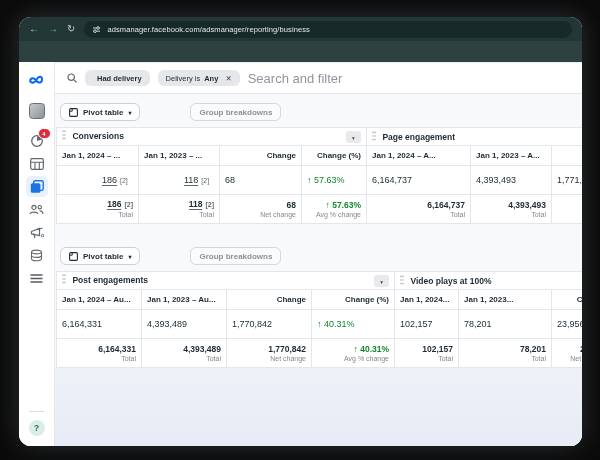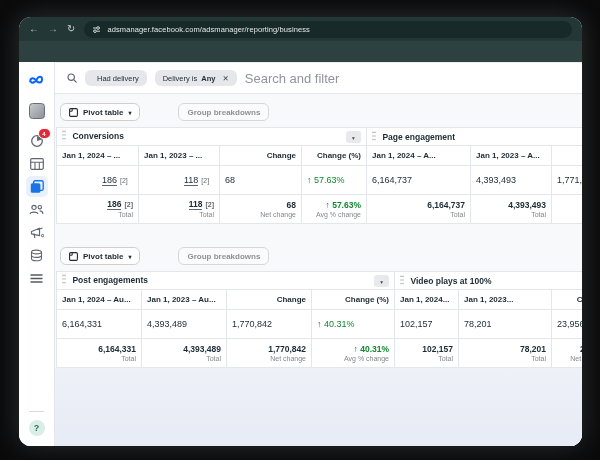--- a/index.html
+++ b/index.html
@@ -38,24 +38,24 @@
   .page-header{height:40px;display:flex;align-items:center;padding:0 10px;gap:13px;flex:none;}
   .btn{display:inline-flex;align-items:center;gap:5px;border:1px solid #ccd0d5;border-radius:6px;
        background:#fff;padding:4px 9px;font-size:8px;font-weight:bold;color:#1c2b33;cursor:pointer;white-space:nowrap;}
   .page-title{font-size:11.5px;font-weight:bold;color:#1c2b33;}
   .filter-bar{height:30px;border-top:1px solid #eceef1;border-bottom:1px solid #e4e6eb;display:flex;
               align-items:center;padding:0 12px;gap:8px;flex:none;background:#fff;}
   .chip{display:inline-flex;align-items:center;gap:4px;background:#e5e7eb;border-radius:6px;
         padding:3.5px 8px;font-size:7.5px;color:#1c2b33;cursor:pointer;white-space:nowrap;}
   .chip .b{font-weight:bold;}
   .chip .x{color:#3c3f44;font-size:7.5px;margin-left:3px;}
-  .chip1{font-weight:400;padding-left:12px;}
+  .chip1{font-weight:700;padding-left:12px;}
   .placeholder{color:#90949c;font-size:13px;}
   .content{flex:1;background:#f7f9fb;overflow:hidden;display:flex;flex-direction:column;min-width:0;}
-  .controls{display:flex;gap:12px;margin:9px 0 6px 5px;flex:none;}
+  .controls{display:flex;gap:24px;margin:9px 0 6px 5px;flex:none;}
   .ctl{display:inline-flex;align-items:center;gap:5px;border:1px solid #ccd0d5;border-radius:6px;background:#fff;
        padding:3.5px 8px;font-size:8px;font-weight:bold;color:#1c2b33;cursor:pointer;}
   .ctl .carat{font-size:6px;color:#1c2b33;}
   .ctl.disabled{color:#8d9196;font-weight:700;border-color:#d4d7db;background:#fbfbfc;margin-left:26px;}
   
   .rtable{border-collapse:collapse;table-layout:fixed;background:#fff;margin-left:1px;flex:none;}
   .rtable td,.rtable th{border:1px solid #e3e6ea;padding:0 5px;overflow:hidden;white-space:nowrap;}
   .rtable{border:1px solid #c9ced4;}
   .grow th{height:17px;text-align:left;font-size:8.5px;font-weight:bold;color:#1c2b33;background:#fff;}
   .handle{display:inline-block;vertical-align:-1px;margin-right:4px;cursor:grab;}

